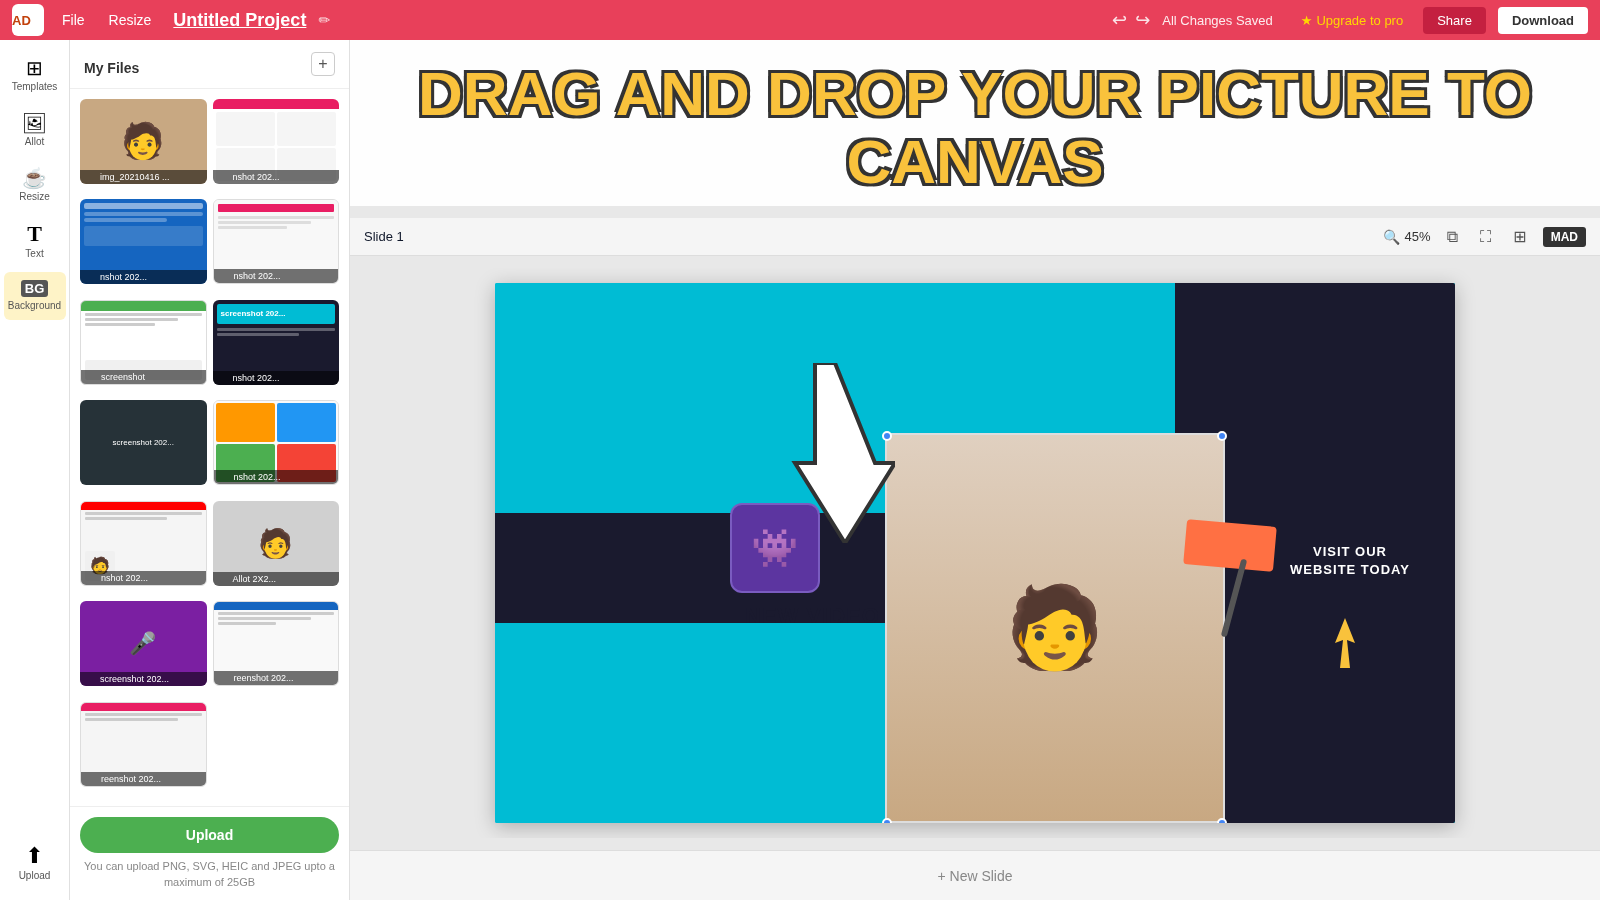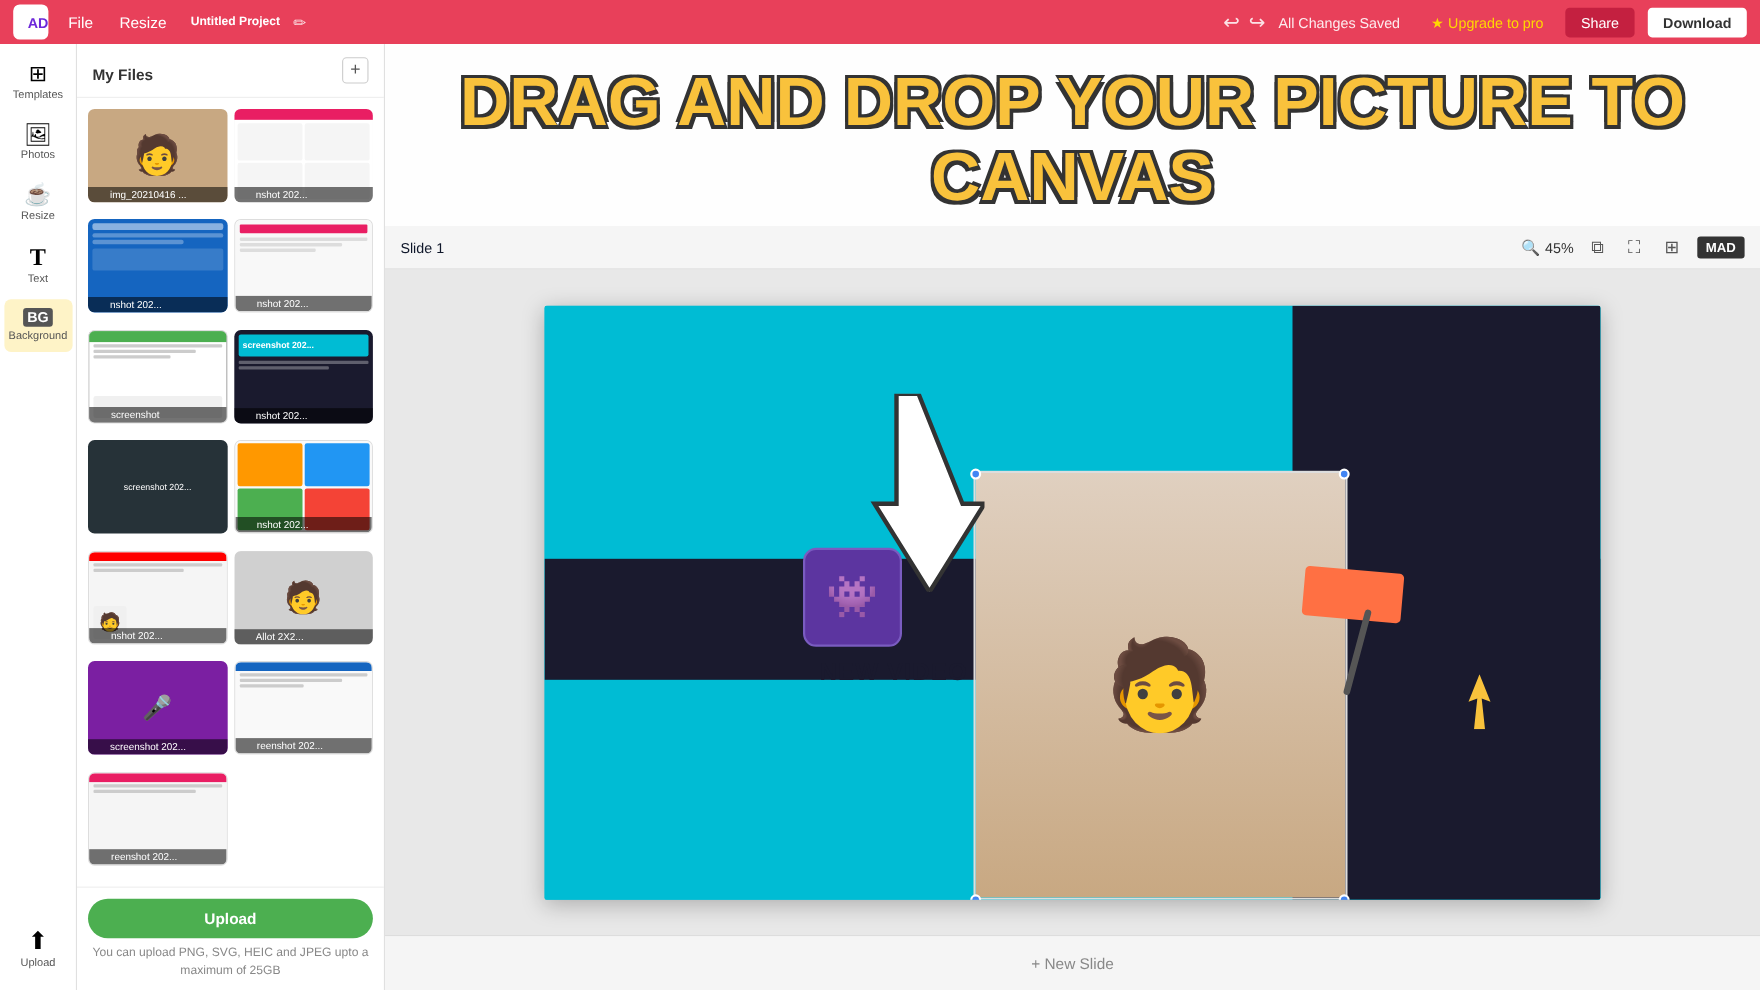--- a/index.html
+++ b/index.html
@@ -13,38 +13,39 @@
       align-items: center;
       padding: 0 12px;
       gap: 12px;
       color: white;
       position: relative;
     }
     #topbar .app-logo {
       width: 32px; height: 32px;
       background: white;
       border-radius: 6px;
-      display: flex; align-items: center; justify-content: flex-end;
-      color: #6d28d9;
+      display: flex; align-items: center; justify-content: flex-start;
+      color: #c2410c;
       font-weight: bold;
       font-size: 13px;
       flex-shrink: 0;
     }
     #topbar .menu-item {
       font-size: 14px;
       color: white;
       cursor: pointer;
       padding: 2px 6px;
       border-radius: 3px;
     }
     #topbar .project-title {
-      font-size: 11px;
+      font-size: 18px;
       font-weight: 600;
       color: white;
       margin-left: 4px;
+      text-decoration: underline;
     }
     #topbar .edit-icon {
       color: rgba(255,255,255,0.8);
       font-size: 14px;
       cursor: pointer;
     }
     #topbar .spacer { flex: 1; }
     #topbar .undo-redo {
       display: flex; gap: 8px;
     }
@@ -220,20 +221,21 @@
       line-height: 1.4;
     }
 
     
     #canvas-area {
       flex: 1;
       background: #e8e8e8;
       display: flex;
       flex-direction: column;
       overflow: hidden;
+      gap: 12px;
     }
 
     
     #drag-drop-overlay {
       background: rgba(255,255,255,0.92);
       padding: 20px 30px 10px;
       text-align: center;
     }
     #drag-drop-overlay .drag-text {
       font-size: 62px;
@@ -443,21 +445,21 @@
 
 <div id="main-layout">
 
   <div id="sidebar-icons">
     <div class="sidebar-icon-item">
       <span class="icon-shape">⊞</span>
       <span class="icon-label">Templates</span>
     </div>
     <div class="sidebar-icon-item">
       <span class="icon-shape">🖼</span>
-      <span class="icon-label">Photos</span>
+      <span class="icon-label">Allot</span>
     </div>
     <div class="sidebar-icon-item">
       <span class="icon-shape">☕</span>
       <span class="icon-label">Resize</span>
     </div>
     <div class="sidebar-icon-item">
       <span class="icon-shape" style="font-size:22px;font-weight:900;font-family:serif;">T</span>
       <span class="icon-label">Text</span>
     </div>
     <div class="sidebar-icon-item active">
@@ -648,20 +650,25 @@
             <path d="M 40 0 L 60 0 L 100 100 L 120 100 L 70 180 L 20 100 L 40 100 Z" fill="white" stroke="#333" stroke-width="4"></path>
           </svg>
         </div>
 
         <div class="canvas-new-video-text">NEW VIDEO</div>
 
         <div class="canvas-orange-rect" style="right:180px;top:240px;width:90px;height:45px;background:#FF7043;position:absolute;border-radius:4px;transform:rotate(5deg);"></div>
 
         <div style="position:absolute;right:218px;top:275px;width:6px;height:80px;background:#555;border-radius:3px;transform:rotate(15deg);"></div>
 
+        <div class="canvas-visit-text">
+          <div style="font-size:13px;font-weight:900;color:white;font-family:Arial Black,Arial,sans-serif;line-height:1.4;text-align:center;">
+            VISIT OUR<br>WEBSITE TODAY
+          </div>
+        </div>
 
         <div style="position:absolute;right:90px;top:335px;">
           <svg width="40" height="50" viewBox="0 0 40 50">
             <path d="M 20 0 L 30 25 L 22 22 L 25 50 L 15 50 L 18 22 L 10 25 Z" fill="#F9C23C"></path>
           </svg>
         </div>
 
         <div style="position:absolute;left:387px;top:148px;width:10px;height:10px;background:#4285f4;border:2px solid white;border-radius:50%;"></div>
         <div style="position:absolute;left:387px;top:535px;width:10px;height:10px;background:#4285f4;border:2px solid white;border-radius:50%;"></div>
         <div style="position:absolute;left:722px;top:148px;width:10px;height:10px;background:#4285f4;border:2px solid white;border-radius:50%;"></div>

